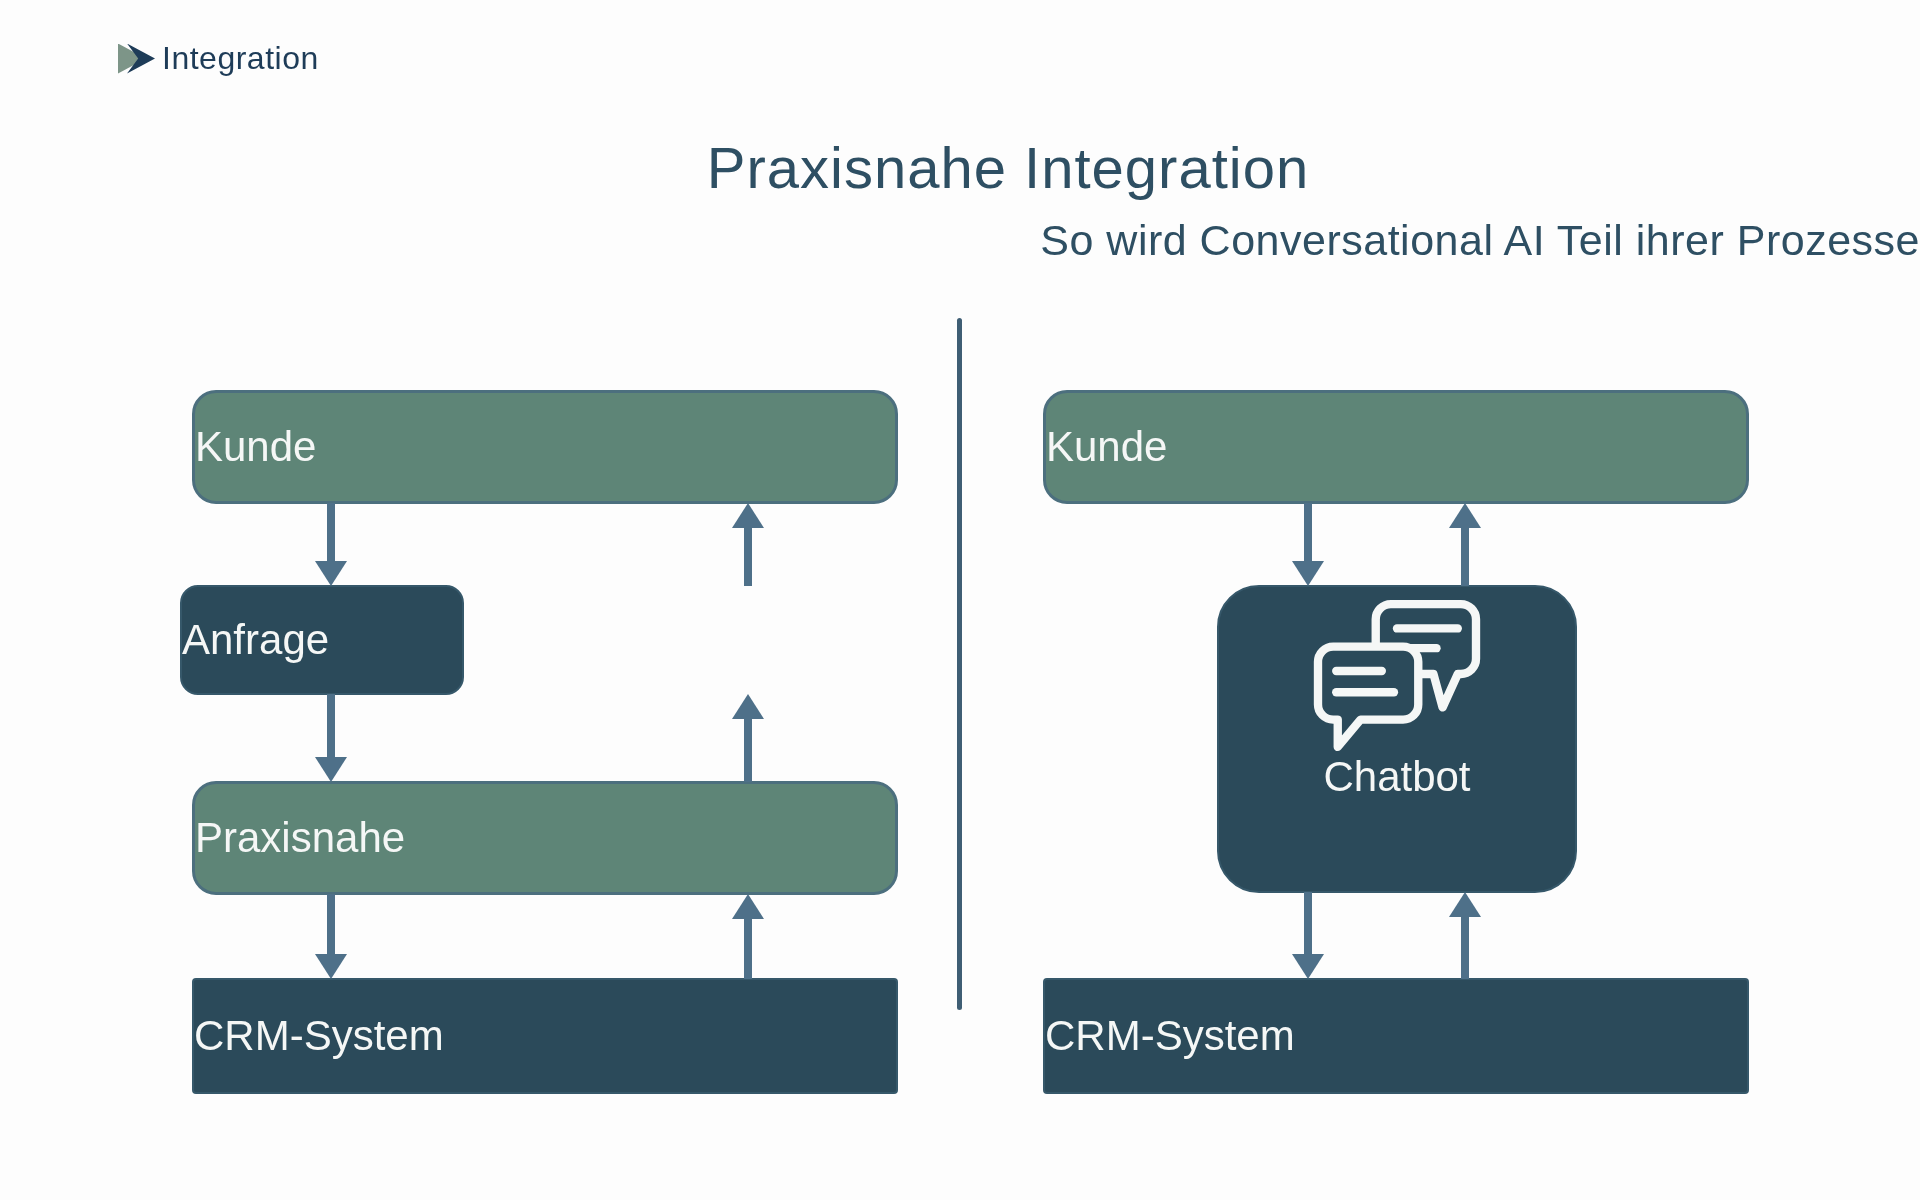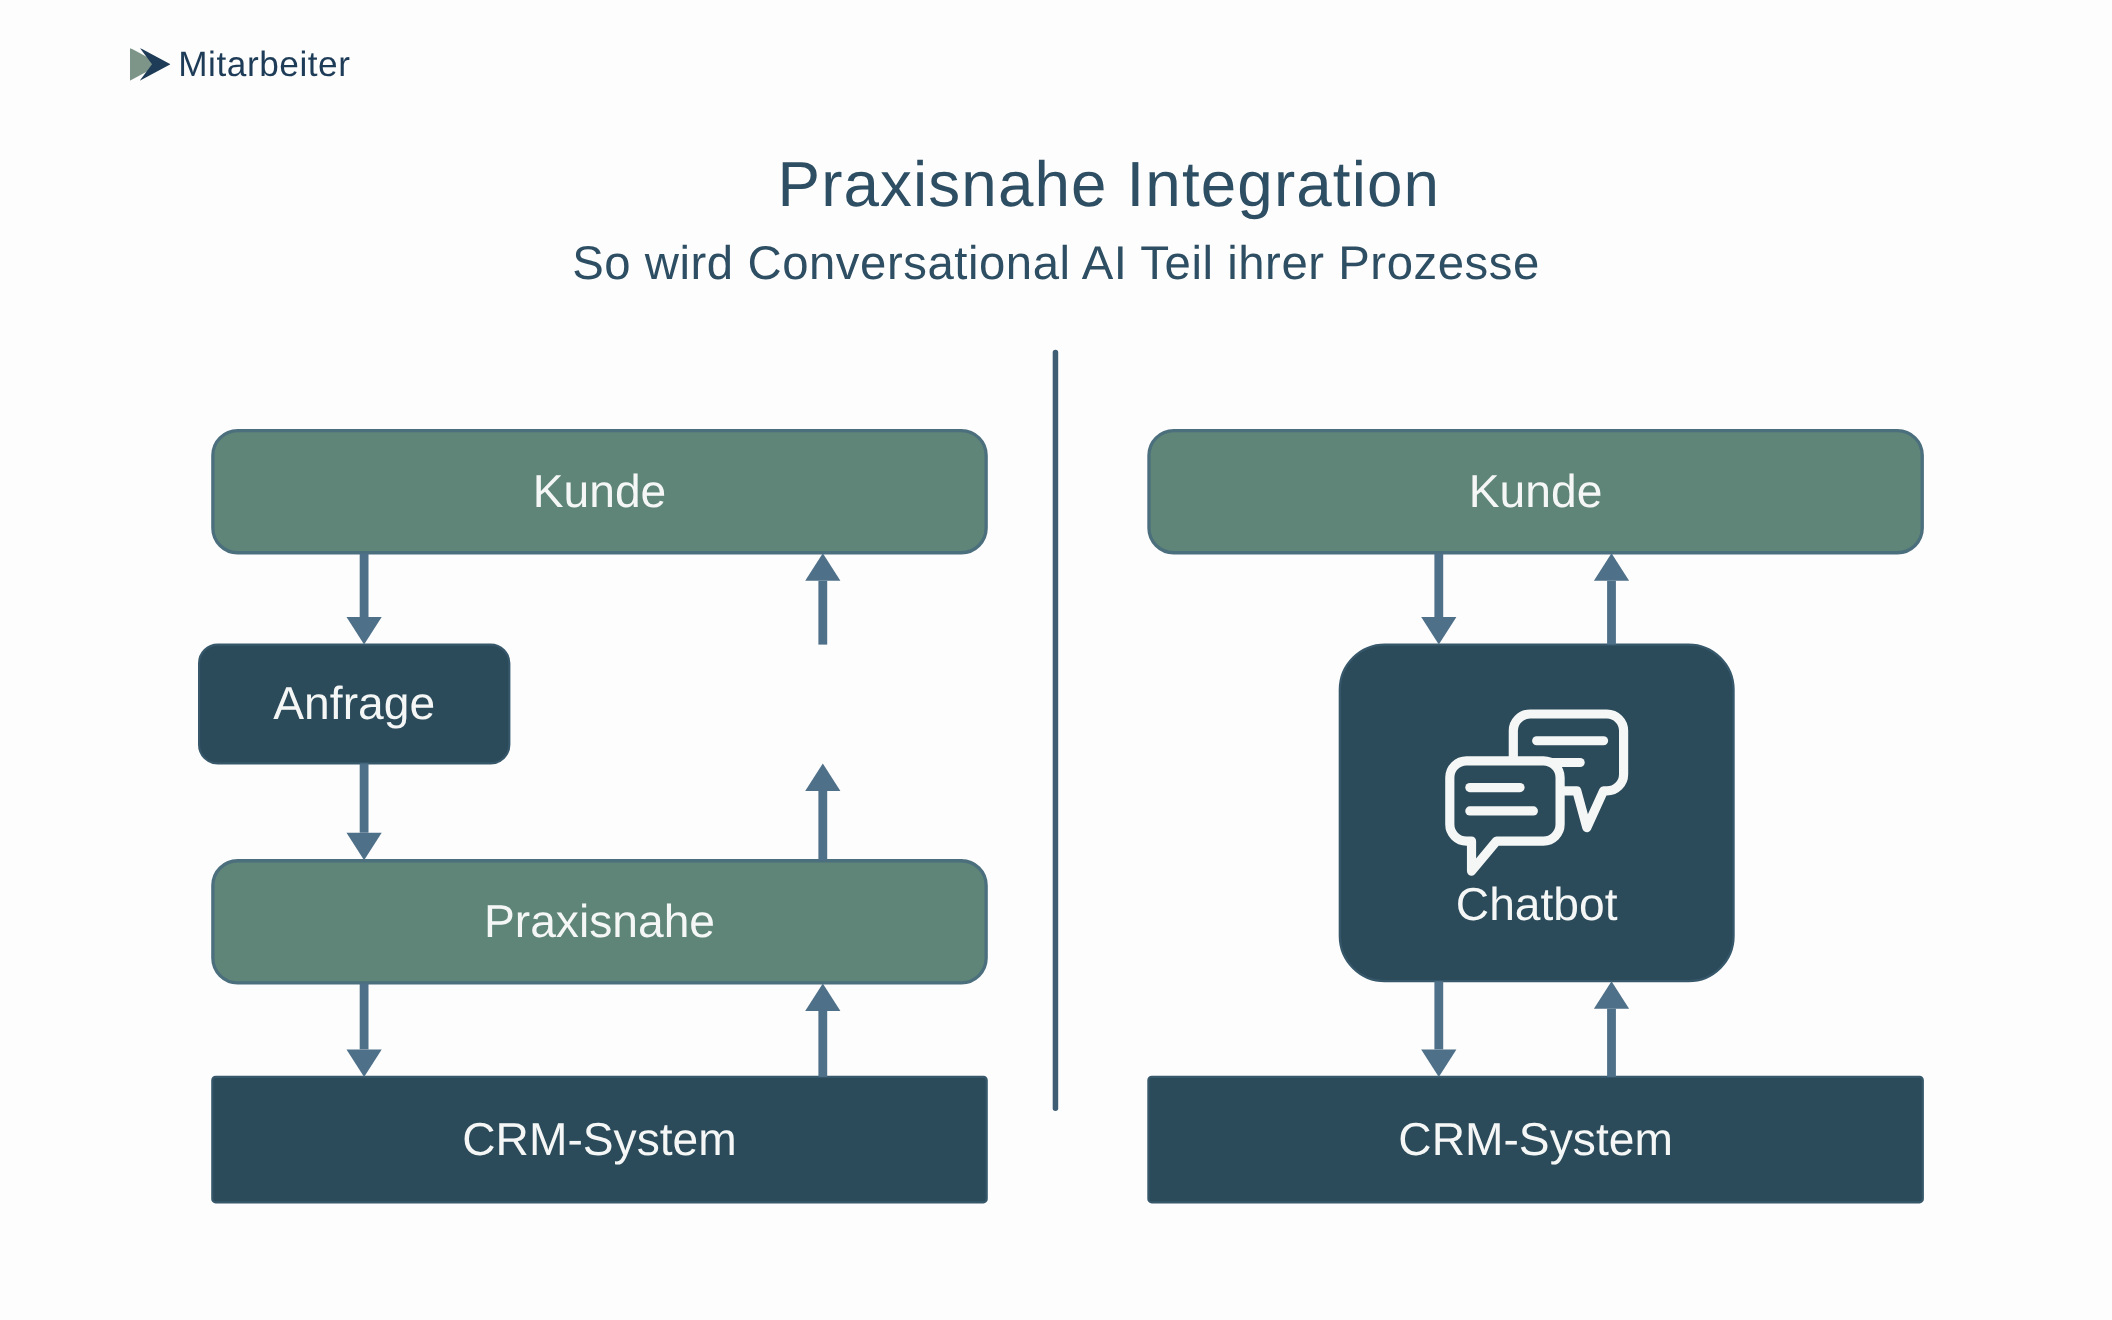--- a/index.html
+++ b/index.html
@@ -41,29 +41,29 @@
   
   .title{
     position:absolute;left:0;top:122px;width:100%;
     margin:12px;text-align:center;
     font-size:58px;font-weight:400;letter-spacing:1px;
     color:var(--heading-text,#2e4f63);
     padding-left:36px;
   }
   .subtitle{
     position:absolute;left:0;top:216px;width:100%;
-    margin:0;text-align:center;
+    margin:0;text-align:right;
     font-size:43px;font-weight:400;letter-spacing:.5px;
     color:var(--heading-text,#2e4f63);
   }
 
   
   .node{
     position:absolute;
-    display:flex;align-items:center;justify-content:center;
+    display:flex;align-items:center;justify-content:flex-start;
     color:var(--box-text,#f5f7f6);
     font-size:42px;
     box-sizing:border-box;
   }
   .node.green{
     background:var(--sage-green,#5e8577);
     border:3px solid var(--green-border,#4c6f7e);
     border-radius:24px;
   }
   .node.dark{
@@ -109,21 +109,21 @@
 </head>
 <body>
 
 <div class="canvas">
 
   <div class="logo">
     <span class="logo-icon">
       <span class="chev chev-back"></span>
       <span class="chev chev-front"></span>
     </span>
-    <span class="logo-text">Mitarbeiter</span>
+    <span class="logo-text">Integration</span>
   </div>
 
   <h1 class="title">Praxisnahe Integration</h1>
   <h2 class="subtitle">So wird Conversational AI Teil ihrer Prozesse</h2>
 
   <div class="divider"></div>
 
   <div class="node green" style="left:192px;top:390px;width:706px;height:114px;">
     <span>Kunde</span>
   </div>

